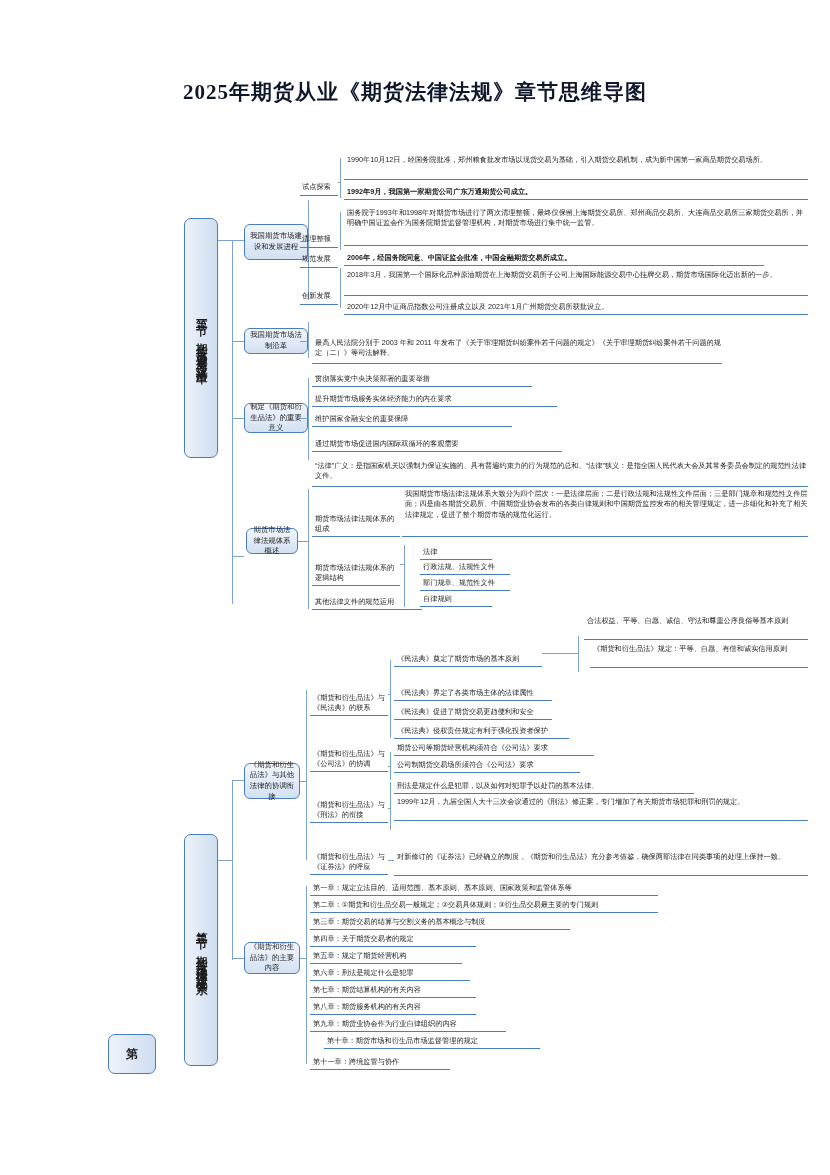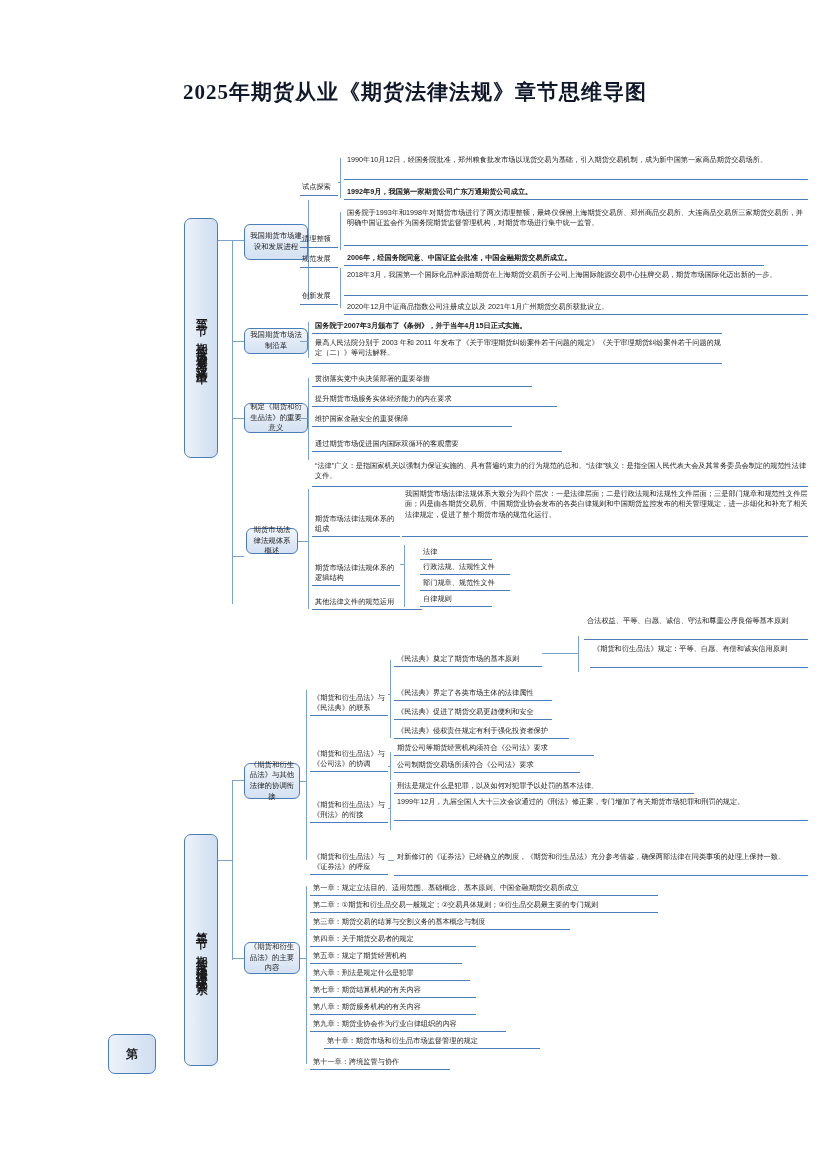--- a/index.html
+++ b/index.html
@@ -135,21 +135,20 @@
 
   <div class="leaf topalign" style="left:344px; top:155px; width:464px; height:25px;">1990年10月12日，经国务院批准，郑州粮食批发市场以现货交易为基础，引入期货交易机制，成为新中国第一家商品期货交易场所。</div>
   <div class="leaf bold" style="left:344px; top:184px; width:464px; height:16px;">1992年9月，我国第一家期货公司广东万通期货公司成立。</div>
   <div class="leaf topalign" style="left:344px; top:208px; width:464px; height:38px;">国务院于1993年和1998年对期货市场进行了两次清理整顿，最终仅保留上海期货交易所、郑州商品交易所、大连商品交易所三家期货交易所，并明确中国证监会作为国务院期货监督管理机构，对期货市场进行集中统一监管。</div>
   <div class="leaf bold" style="left:344px; top:250px; width:420px; height:16px;">2006年，经国务院同意、中国证监会批准，中国金融期货交易所成立。</div>
   <div class="leaf topalign" style="left:344px; top:270px; width:464px; height:26px;">2018年3月，我国第一个国际化品种原油期货在上海期货交易所子公司上海国际能源交易中心挂牌交易，期货市场国际化迈出新的一步。</div>
   <div class="leaf" style="left:344px; top:299px; width:464px; height:16px;">2020年12月中证商品指数公司注册成立以及 2021年1月广州期货交易所获批设立。</div>
 
   <div class="vline" style="left:308px; top:322px; height:36px;"></div>
   <div class="hline" style="left:300px; top:341px; width:8px;"></div>
-  <div class="leaf bold" style="left:312px; top:318px; width:410px; height:16px;">国务院于2007年3月颁布了《条例》，并于当年4月15日正式实施。</div>
   <div class="leaf topalign" style="left:312px; top:338px; width:410px; height:26px;">最高人民法院分别于 2003 年和 2011 年发布了《关于审理期货纠纷案件若干问题的规定》《关于审理期货纠纷案件若干问题的规定（二）》等司法解释。</div>
 
   <div class="vline" style="left:308px; top:378px; height:82px;"></div>
   <div class="hline" style="left:300px; top:418px; width:8px;"></div>
   <div class="leaf" style="left:312px; top:373px; width:220px; height:14px;">贯彻落实党中央决策部署的重要举措</div>
   <div class="leaf" style="left:312px; top:393px; width:245px; height:14px;">提升期货市场服务实体经济能力的内在要求</div>
   <div class="leaf" style="left:312px; top:413px; width:200px; height:14px;">维护国家金融安全的重要保障</div>
   <div class="leaf" style="left:312px; top:438px; width:250px; height:14px;">通过期货市场促进国内国际双循环的客观需要</div>
 
   <div class="leaf topalign" style="left:312px; top:461px; width:496px; height:26px;">“法律”广义：是指国家机关以强制力保证实施的、具有普遍约束力的行为规范的总和。“法律”狭义：是指全国人民代表大会及其常务委员会制定的规范性法律文件。</div>
@@ -212,21 +211,21 @@
   <div class="leaf" style="left:394px; top:780px; width:300px; height:14px;">刑法是规定什么是犯罪，以及如何对犯罪予以处罚的基本法律。</div>
   <div class="leaf topalign" style="left:394px; top:797px; width:414px; height:24px;">1999年12月，九届全国人大十三次会议通过的《刑法》修正案，专门增加了有关期货市场犯罪和刑罚的规定。</div>
 
   <div class="leaf" style="left:310px; top:845px; width:78px; height:30px;">《期货和衍生品法》与《证券法》的呼应</div>
   <div class="hline" style="left:388px; top:860px; width:6px;"></div>
   <div class="leaf topalign" style="left:394px; top:852px; width:414px; height:24px;">对新修订的《证券法》已经确立的制度，《期货和衍生品法》充分参考借鉴，确保两部法律在同类事项的处理上保持一致。</div>
 
   <div class="vline" style="left:306px; top:886px; height:178px;"></div>
   <div class="hline" style="left:300px; top:958px; width:6px;"></div>
 
-  <div class="leaf" style="left:310px; top:882px; width:348px; height:14px;">第一章：规定立法目的、适用范围、基础概念、基本原则、中国金融期货交易所成立</div>
+  <div class="leaf" style="left:310px; top:882px; width:348px; height:14px;">第一章：规定立法目的、适用范围、基本原则、基本原则、国家政策和监管体系等</div>
   <div class="leaf" style="left:310px; top:899px; width:348px; height:14px;">第二章：①期货和衍生品交易一般规定；②交易具体规则；③衍生品交易最主要的专门规则</div>
   <div class="leaf" style="left:310px; top:916px; width:260px; height:14px;">第三章：期货交易的结算与交割义务的基本概念与制度</div>
   <div class="leaf" style="left:310px; top:933px; width:166px; height:14px;">第四章：关于期货交易者的规定</div>
   <div class="leaf" style="left:310px; top:950px; width:152px; height:14px;">第五章：规定了期货经营机构</div>
   <div class="leaf" style="left:310px; top:967px; width:160px; height:14px;">第六章：刑法是规定什么是犯罪</div>
   <div class="leaf" style="left:310px; top:984px; width:166px; height:14px;">第七章：期货结算机构的有关内容</div>
   <div class="leaf" style="left:310px; top:1001px; width:166px; height:14px;">第八章：期货服务机构的有关内容</div>
   <div class="leaf" style="left:310px; top:1018px; width:196px; height:14px;">第九章：期货业协会作为行业自律组织的内容</div>
   <div class="leaf" style="left:324px; top:1035px; width:216px; height:14px;">第十章：期货市场和衍生品市场监督管理的规定</div>
   <div class="leaf" style="left:310px; top:1056px; width:140px; height:14px;">第十一章：跨境监管与协作</div>

